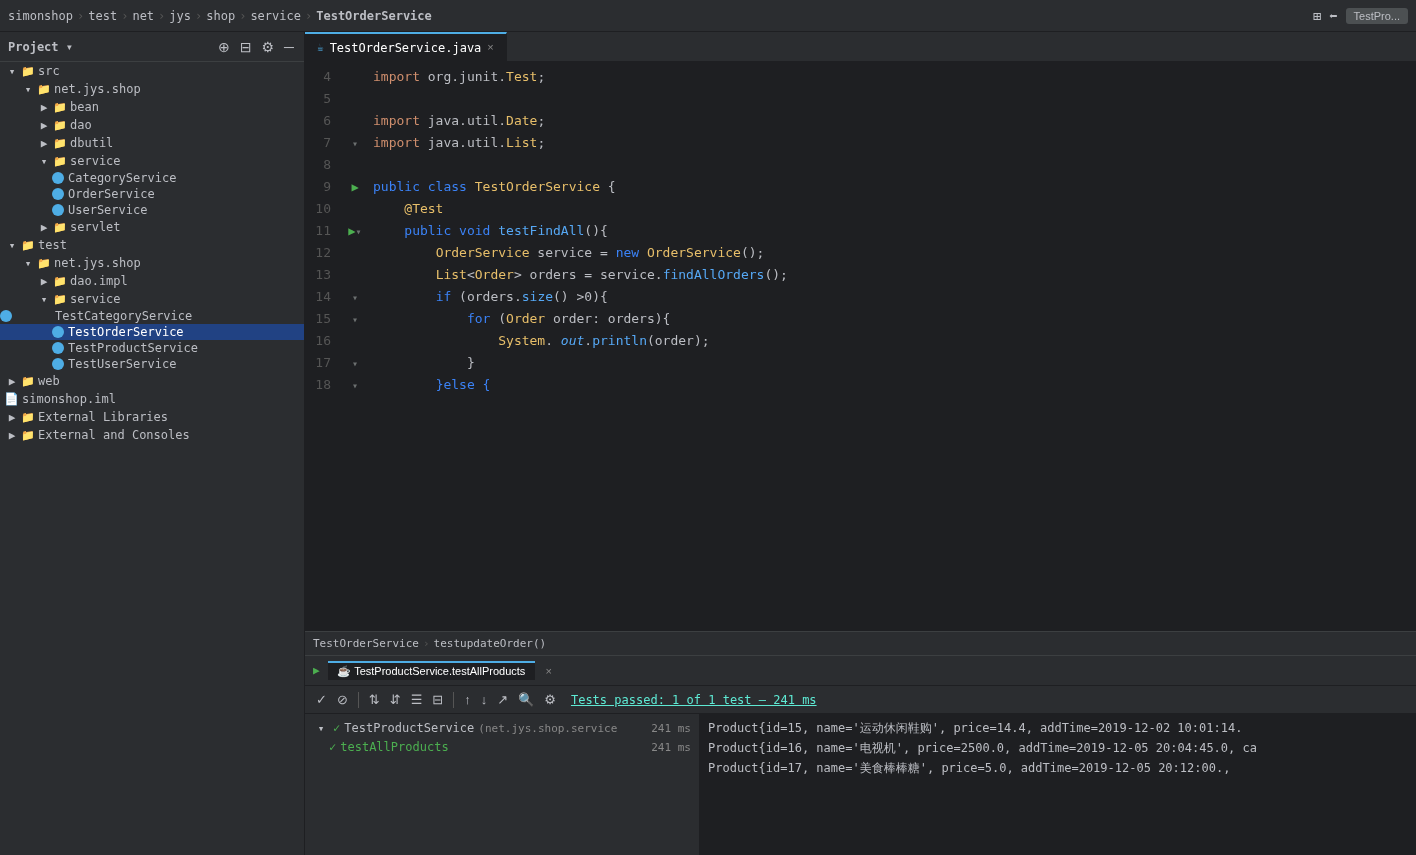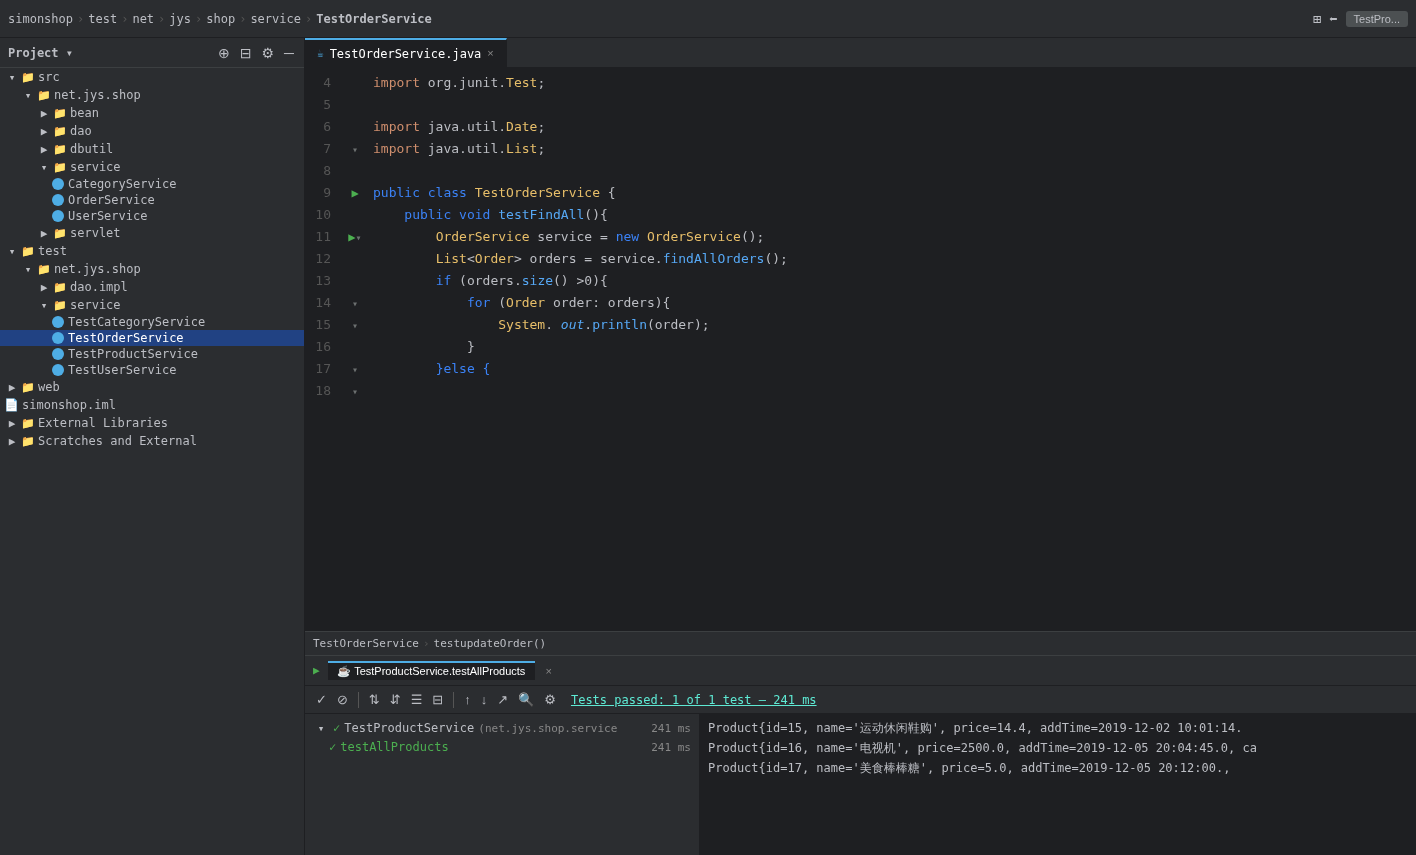--- a/index.html
+++ b/index.html
@@ -10,21 +10,21 @@
       width: 1416px;
       height: 855px;
       overflow: hidden;
       display: flex;
       flex-direction: column;
     }
 
     
     .title-bar {
       background: #2b2d30;
-      height: 38px;
+      height: 32px;
       display: flex;
       align-items: center;
       padding: 4px 8px;
       font-size: 12px;
       color: #bcbec4;
       flex-shrink: 0;
       border-bottom: 1px solid #1e1f22;
     }
     .title-bar .breadcrumb {
       display: flex;
@@ -426,21 +426,21 @@
     <div class="tree-item" style="padding-left:36px;">
       <span class="tree-icon" style="color:#bcbec4;">▶</span>
       <span class="tree-icon folder-icon">📁</span>
       <span class="tree-label">dao.impl</span>
     </div>
     <div class="tree-item" style="padding-left:36px;">
       <span class="tree-icon" style="color:#bcbec4;">▾</span>
       <span class="tree-icon folder-icon">📁</span>
       <span class="tree-label">service</span>
     </div>
-    <div class="tree-item" style="padding-left:52px;">
+    <div class="tree-item" style="gap:39px;">
       <span class="tree-icon" style="color:#e8bf6a; font-size:10px; background:#4eade5; width:12px; height:12px; border-radius:50%; display:inline-block;"></span>
       <span class="tree-label" style="padding-left:4px;">TestCategoryService</span>
     </div>
     <div class="tree-item active" style="padding-left:52px;">
       <span class="tree-icon" style="color:#e8bf6a; font-size:10px; background:#4eade5; width:12px; height:12px; border-radius:50%; display:inline-block;"></span>
       <span class="tree-label" style="padding-left:4px;">TestOrderService</span>
     </div>
     <div class="tree-item" style="padding-left:52px;">
       <span class="tree-icon" style="color:#e8bf6a; font-size:10px; background:#4eade5; width:12px; height:12px; border-radius:50%; display:inline-block;"></span>
       <span class="tree-label" style="padding-left:4px;">TestProductService</span>
@@ -460,21 +460,21 @@
       <span class="tree-label">simonshop.iml</span>
     </div>
     <div class="tree-item" style="padding-left:4px;">
       <span class="tree-icon" style="color:#bcbec4;">▶</span>
       <span class="tree-icon folder-icon">📁</span>
       <span class="tree-label">External Libraries</span>
     </div>
     <div class="tree-item" style="padding-left:4px;">
       <span class="tree-icon" style="color:#bcbec4;">▶</span>
       <span class="tree-icon folder-icon">📁</span>
-      <span class="tree-label">Scratches and External</span>
+      <span class="tree-label">External and Consoles</span>
     </div>
   </div>
 
   <div class="editor-area">
 
     <div class="tab-bar">
       <div class="tab active">
         <span class="tab-icon">☕</span>
         <span>TestOrderService.java</span>
         <button class="tab-close">×</button>
@@ -547,20 +547,23 @@
           <div class="code-line">
             <span class="import-kw">import </span><span class="plain">java.</span><span class="plain">util.</span><span class="import-cls">List</span><span class="plain">;</span>
           </div>
 
           <div class="code-line"></div>
 
           <div class="code-line">
             <span class="kw">public </span><span class="kw">class </span><span class="cls">TestOrderService</span><span class="plain"> {</span>
           </div>
 
+          <div class="code-line">
+            <span class="plain">    </span><span class="ann">@Test</span>
+          </div>
 
           <div class="code-line">
             <span class="plain">    </span><span class="kw">public </span><span class="kw">void </span><span class="method">testFindAll</span><span class="plain">(){</span>
           </div>
 
           <div class="code-line">
             <span class="plain">        </span><span class="cls">OrderService</span><span class="plain"> s</span><span class="plain">ervice = </span><span class="kw">new </span><span class="cls">OrderService</span><span class="plain">();</span>
           </div>
 
           <div class="code-line">

